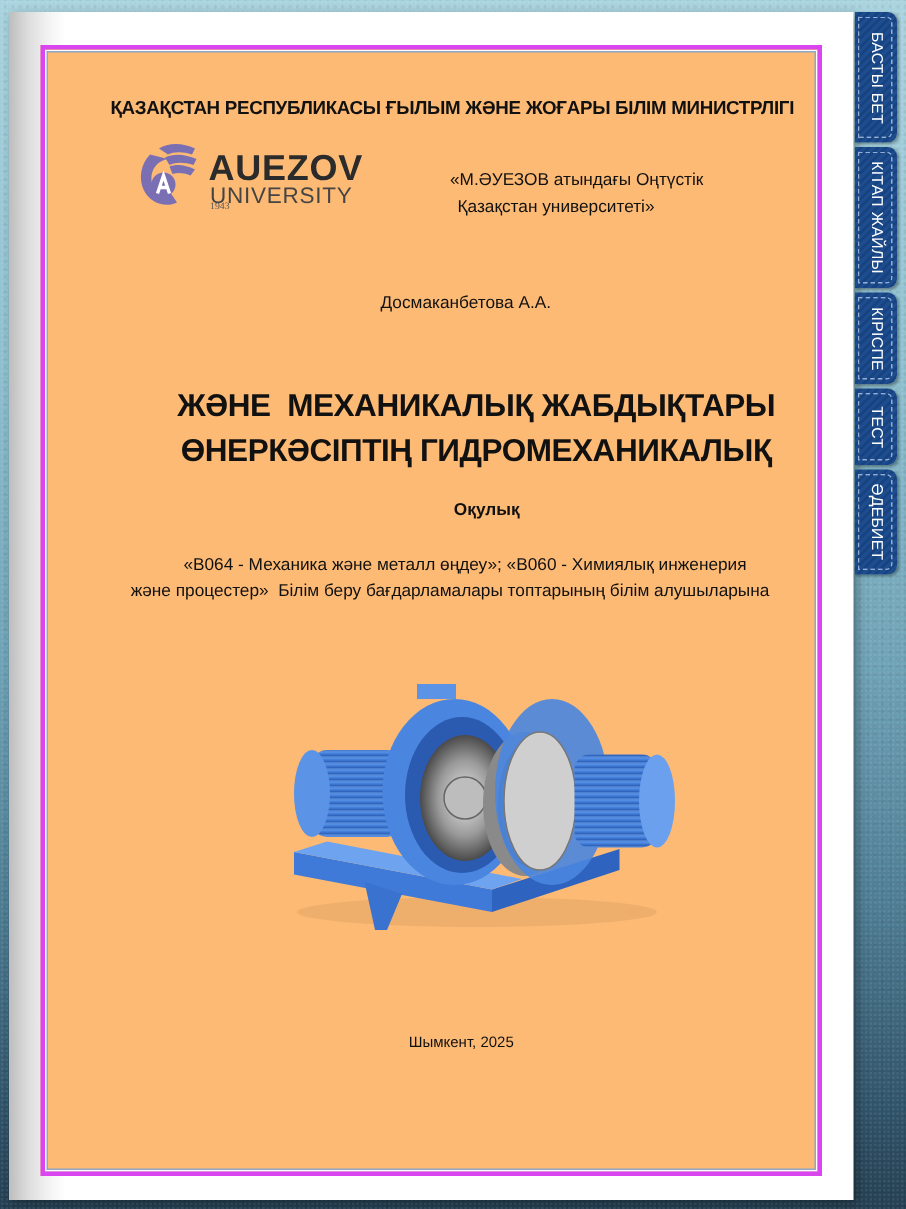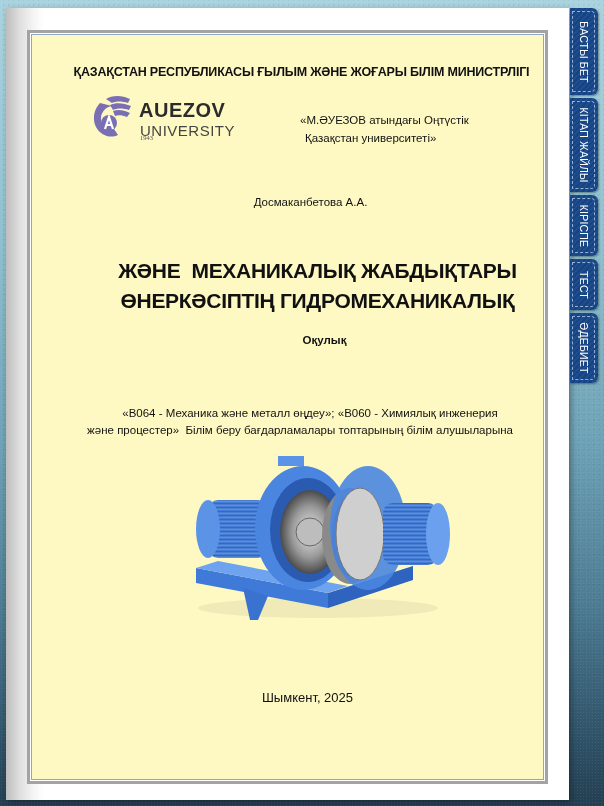--- a/index.html
+++ b/index.html
@@ -20,55 +20,55 @@
     position:absolute; left:6px; top:8px; width:563px; height:792px;
     background:#fff;
     box-shadow: 2px 2px 6px rgba(0,0,0,0.35);
   }
   .page-left-shadow {
     position:absolute; left:0; top:0; bottom:0; width:38px;
     background: linear-gradient(90deg, #bdbdbd 0%, #dedede 35%, #f6f6f6 75%, #ffffff 100%);
   }
   .frame {
     position:absolute; left:21px; top:22px; width:515px; height:748px;
-    border:3px solid #a3a3a3;
+    border:3px solid #d946ef;
     box-shadow: inset 0 0 0 1px #ffffff, inset 0 0 0 2px #8ea6c8;
-    background:#fef9c3;
+    background:#fdba74;
   }
   .content { position:absolute; left:0; right:0; top:0; bottom:0; }
   .ministry {
     position:absolute; top:32px; left:0; right:0; text-align:center;
     font-weight:bold; font-size:12.5px; color:#111; padding-left:28px;
     letter-spacing:-0.2px;
   }
   .logo { position:absolute; left:62px; top:60px; width:150px; height:50px; }
   .logo-mark { position:absolute; left:0; top:0; width:40px; height:46px; }
   .logo-word {
-    position:absolute; left:47px; top:6px; font-weight:bold; font-size:20px;
+    position:absolute; left:47px; top:6px; font-weight:bold; font-size:24px;
     color:#2b2b2b; letter-spacing:0.5px;
   }
   .logo-uni { position:absolute; left:48px; top:29px; font-size:15px; color:#444; letter-spacing:0.5px; }
   .logo-year { position:absolute; left:48px; top:41px; font-size:6.5px; color:#555; font-family:"Liberation Serif", serif; }
   .uni-name {
     position:absolute; left:270px; top:78px; font-weight:normal; font-size:11.5px; color:#111; line-height:18px;
   }
   .uni-name .l2 { padding-left:5px; }
   .author { position:absolute; top:163px; left:0; right:0; text-align:center; font-size:11.5px; color:#111; padding-left:46px; }
   .title {
     position:absolute; top:223px; left:0; right:0; text-align:center;
     font-weight:bold; font-size:21px; color:#111; line-height:30px; padding-left:60px;
     letter-spacing:-0.3px;
   }
   .genre { position:absolute; top:301px; left:0; right:0; text-align:center; font-weight:bold; font-size:11.5px; color:#111; padding-left:74px; }
   .desc {
     position:absolute; top:336px; left:36px; width:468px; text-align:center;
     font-size:11.5px; color:#111; line-height:16.5px;
   }
   .machine { position:absolute; left:148px; top:415px; width:274px; height:175px; }
-  .city { position:absolute; top:657px; left:0; right:0; text-align:center; font-size:13px; color:#111; padding-left:40px; }
+  .city { position:absolute; top:657px; left:0; right:0; text-align:center; font-size:10px; color:#111; padding-left:40px; }
 
   .tabs { position:absolute; left:570px; top:8px; width:29px; }
   .tab {
     position:absolute; left:0; width:28px;
     background: repeating-linear-gradient(135deg, #1d4d8e 0px, #1d4d8e 2px, #174481 2px, #174481 4px);
     border-radius: 0 6px 6px 0;
     box-shadow: 1px 1px 2px rgba(0,0,0,0.35);
     cursor:pointer;
   }
   .tab::after {
@@ -114,21 +114,21 @@
       <div class="author">Досмаканбетова А.А.</div>
 
       <div class="title">
         <div style="white-space:pre;">ЖӘНЕ  МЕХАНИКАЛЫҚ ЖАБДЫҚТАРЫ</div>
         <div>ӨНЕРКӘСІПТІҢ ГИДРОМЕХАНИКАЛЫҚ</div>
       </div>
 
       <div class="genre">Оқулық</div>
 
       <div class="desc">
-        <div style="padding-left:20px;margin-top:36px;">«В064 - Механика және металл өңдеу»; «В060 - Химиялық инженерия</div>
+        <div style="padding-left:20px;">«В064 - Механика және металл өңдеу»; «В060 - Химиялық инженерия</div>
         <div style="white-space:pre;">және процестер»  Білім беру бағдарламалары топтарының білім алушыларына</div>
       </div>
 
       <svg class="machine" viewBox="0 0 274 175">
         <defs>
           <linearGradient id="motorG" x1="0" y1="0" x2="0" y2="1">
             <stop offset="0" stop-color="#7fb0f5"></stop>
             <stop offset="0.5" stop-color="#4a86e0"></stop>
             <stop offset="1" stop-color="#2c5fb8"></stop>
           </linearGradient>

